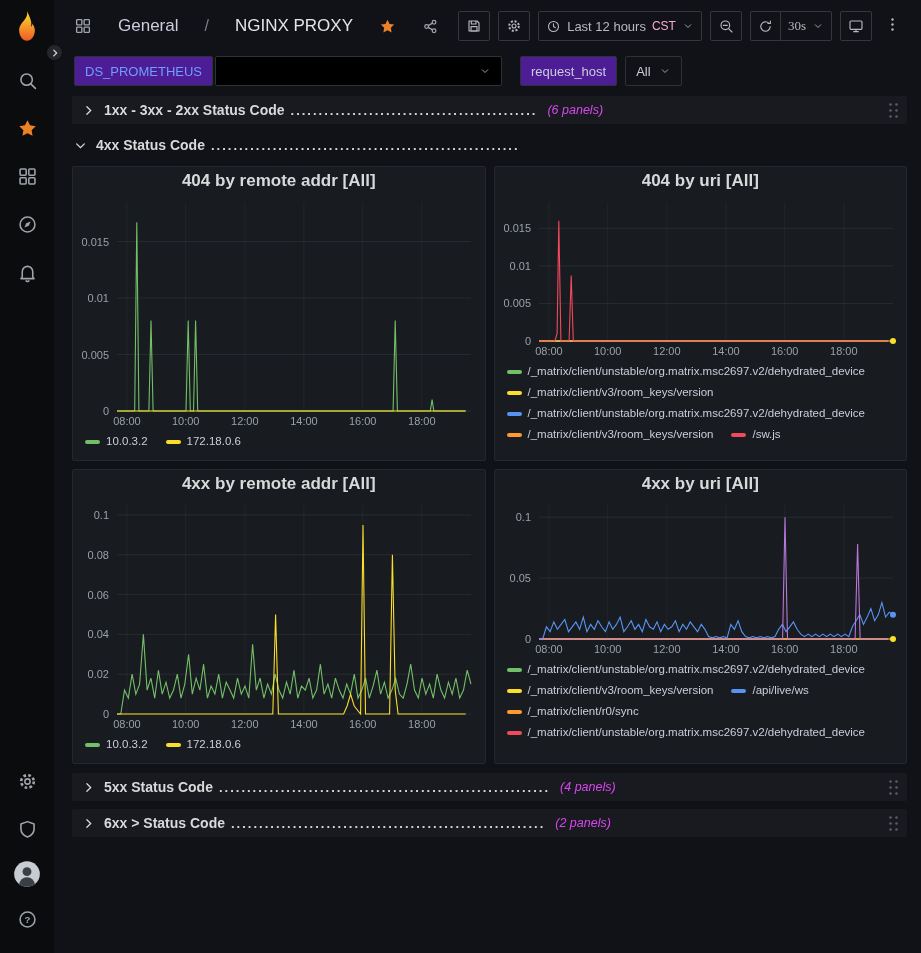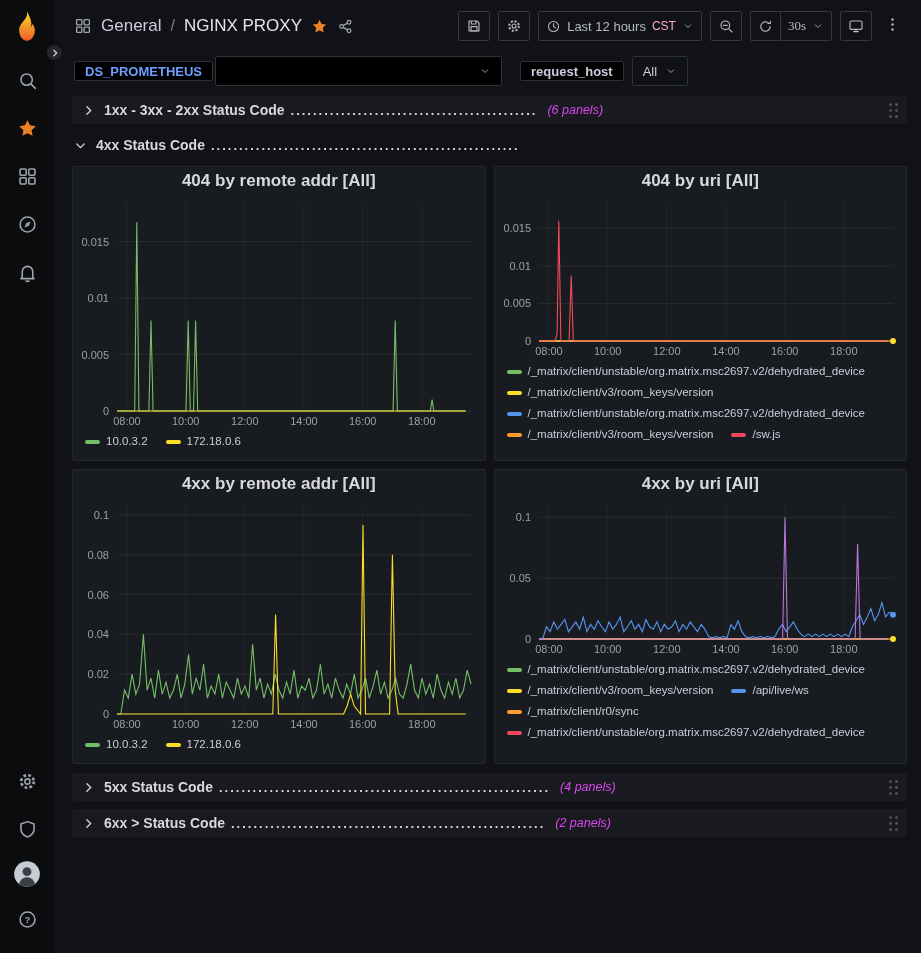--- a/index.html
+++ b/index.html
@@ -12,38 +12,38 @@
   .logo { width:34px; height:34px; margin-bottom:12px; cursor:pointer; }
   .side-btn { background:none; border:none; width:40px; height:42px; margin:3px 0; display:flex; align-items:center; justify-content:center; color:#9fa3ab; cursor:pointer; }
   .side-bottom { margin-top:auto; display:flex; flex-direction:column; align-items:center; }
   .avatar-wrap { width:40px; height:42px; display:flex; align-items:center; justify-content:center; cursor:pointer; }
   .expand-btn { position:absolute; left:46px; top:44px; width:17px; height:17px; border-radius:50%; background:#24262c; border:1px solid #0b0c0e; color:#d8d9da; display:flex; align-items:center; justify-content:center; padding:0; cursor:pointer; z-index:9; }
 
   
   .main { flex:1; display:flex; flex-direction:column; min-width:0; }
 
   .navbar { height:52px; display:flex; align-items:center; justify-content:space-between; padding:0 16px 0 20px; flex:none; }
-  .nav-left { display:flex; align-items:center; gap:9px; }
+  .nav-left { display:flex; align-items:center; gap:26px; }
   .nav-ic { color:#9fa3ab; display:flex; align-items:center; cursor:pointer; }
   .crumb-section { color:#ccccdc; font-size:17px; cursor:pointer; }
   .crumb-sep { color:#7b7f87; font-size:16px; }
   .crumb-title { color:#e4e5e9; font-size:17px; cursor:pointer; }
   .nav-right { display:flex; align-items:center; gap:8px; }
   .btn { height:30px; min-width:30px; background:transparent; border:1px solid #34373e; border-radius:2px; color:#b6b9c0; display:flex; align-items:center; justify-content:center; gap:6px; padding:0 7px; font-size:13px; cursor:pointer; font-family:inherit; }
   .btn .tz { color:#f9a8d4; font-size:12px; }
   .seg { display:flex; }
   .seg .btn:first-child { border-right:none; border-radius:2px 0 0 2px; }
   .seg .btn:last-child { border-radius:0 2px 2px 0;font-family:Liberation Serif, serif; }
   .kebab-btn { border:none; background:none; color:#b6b9c0; padding:0 4px; cursor:pointer; }
 
   
   .subnav { height:38px; display:flex; align-items:center; padding:0 16px 0 20px; flex:none; }
   .var-group { display:flex; align-items:center; }
   .var-group + .var-group { margin-left:18px; }
-  .var-label { height:20px; display:flex; align-items:center; padding:0 10px; background:#000000; border:1px solid #2c3235; border-radius:2px; font-size:13px; color:#ccccdc; cursor:pointer;font-weight:bold; }
+  .var-label { height:30px; display:flex; align-items:center; padding:0 10px; background:#4c1d95; border:1px solid #2c3235; border-radius:2px; font-size:13px; color:#ccccdc; cursor:pointer; }
   .var-label.blue { color:#6e9fff; }
   .var-value { height:30px; display:flex; align-items:center; gap:8px; margin-left:2px; padding:0 10px; background:#111217; border:1px solid #2c3235; border-radius:2px; color:#ccccdc; font-size:13px; cursor:pointer; font-family:inherit; }
   .var-value.redacted { width:287px; background:#000; justify-content:flex-end; }
   .var-value.gap { margin-left:8px; }
   .caret { color:#9fa3ab; display:flex; }
 
   
   .dashboard { flex:1; padding:6px 14px 0 18px; overflow:hidden; }
   .row { display:flex; align-items:center; height:28px; margin-bottom:8px; color:#d8d9da; }
   .row.collapsed { background:#181a20; padding:0 8px 0 10px; border-radius:2px; cursor:pointer; }

